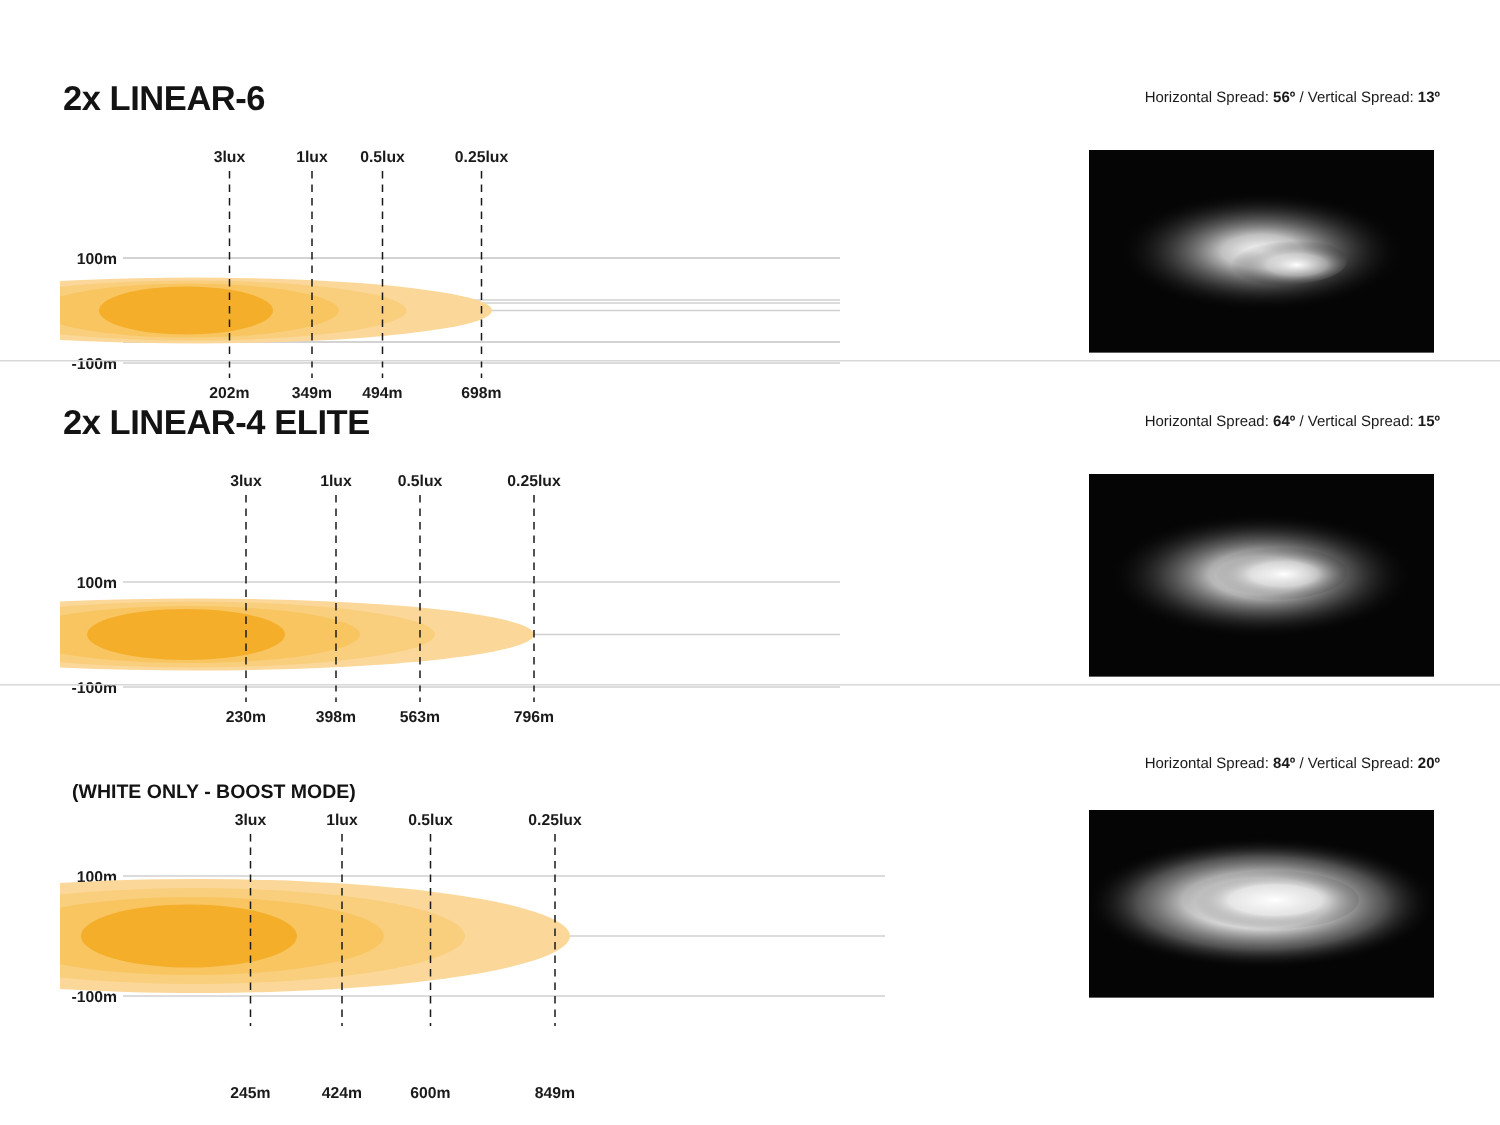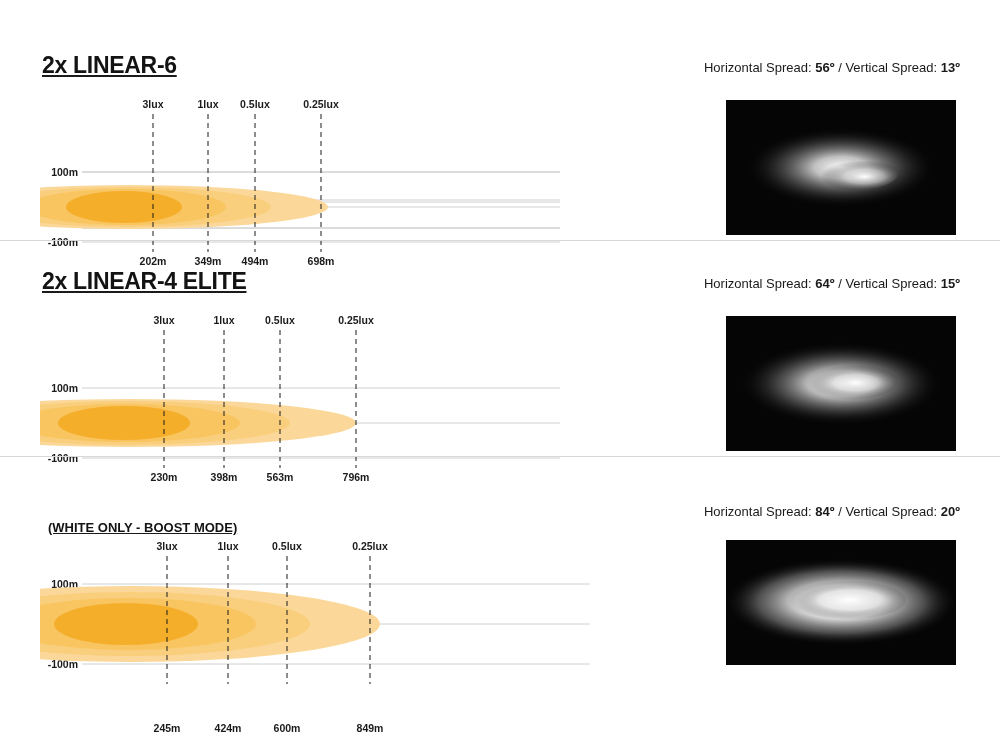--- a/index.html
+++ b/index.html
@@ -19,42 +19,41 @@
     position: absolute;
     left: 0;
     width: 1000px;
   }
   .sec-head {
     position: absolute;
     left: 42px;
     top: 0;
     display: flex;
     align-items: baseline;
-    text-decoration: underline;
   }
   .sec-title {
     font-size: 23px;
     font-weight: bold;
     letter-spacing: -0.3px;
     color: #131313;
     white-space: nowrap;
   }
   .sec-sub {
     font-size: 13px;
     font-weight: bold;
     color: #131313;
     margin-left: 6px;
     white-space: nowrap;
     margin-top: 24px;
   }
   .spread {
     position: absolute;
     right: 40px;
     top: 8px;
-    font-size: 13px;
+    font-size: 10px;
     color: #1a1a1a;
     white-space: nowrap;
   }
   .spread b { font-weight: bold; }
   .divider {
     position: absolute;
     left: 0;
     width: 1000px;
     height: 1px;
     background: #d8d8d8;

